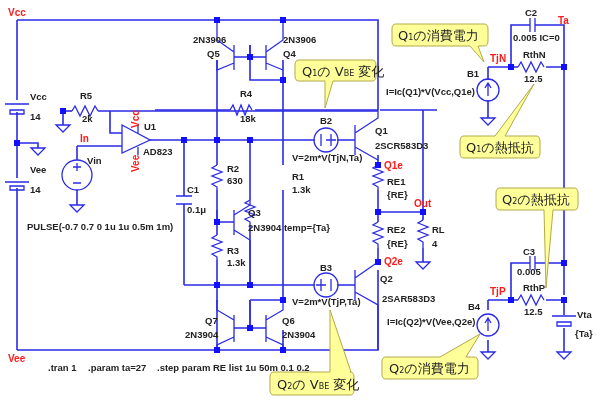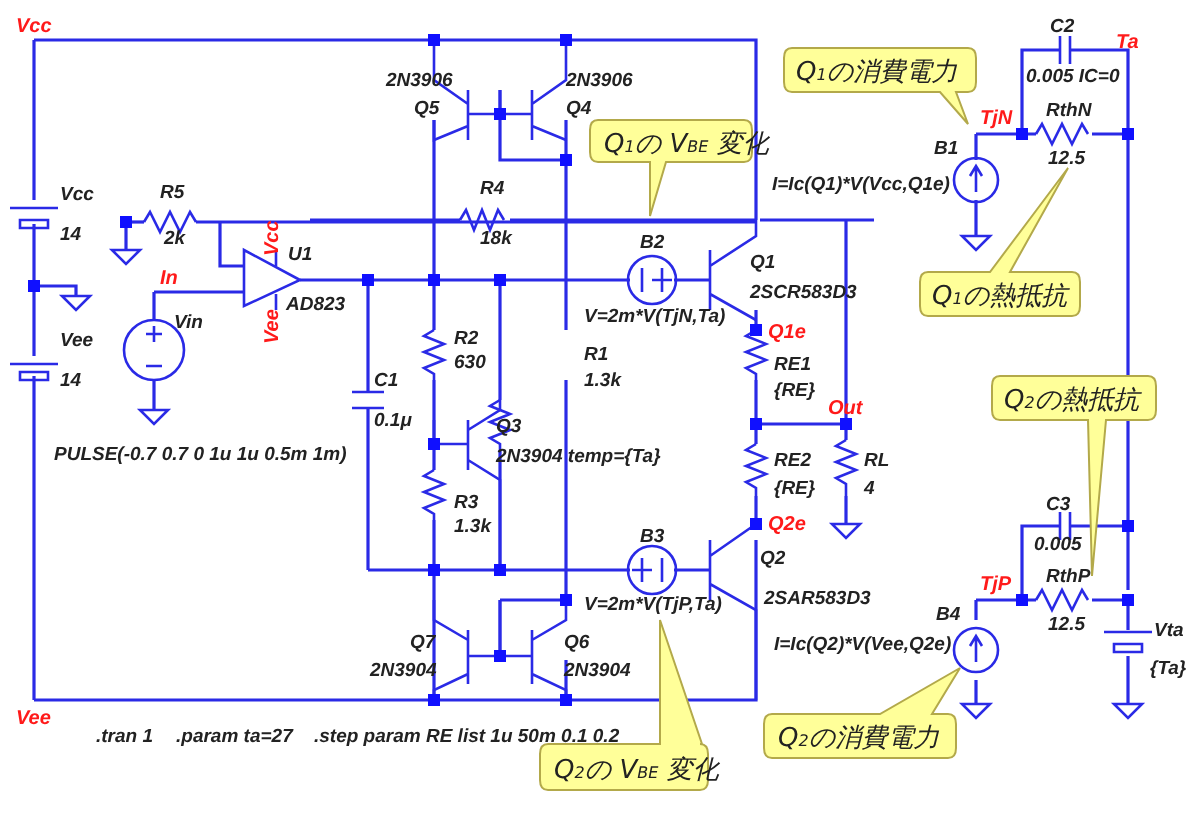--- a/index.html
+++ b/index.html
@@ -1,16 +1,16 @@
 <!DOCTYPE html>
 <html><head>
 <meta charset="utf-8">
 <style>
   html, body { margin:0; padding:0; background:#ffffff; }
-  #canvas { position:relative; width:600px; height:411px; overflow:hidden; background:#fff;font-style:italic; }
+  #canvas { position:relative; width:600px; height:411px; overflow:hidden; background:#fff; }
   svg { position:absolute; left:0; top:0; }
   .w { stroke:#2a2ae6; stroke-width:1.6; fill:none; }
   .c { stroke:#2a2ae6; stroke-width:1.3; fill:none; }
   .dot { fill:#1010ff; }
   .lbl { font-family:"Liberation Sans", sans-serif; font-size:9.5px; font-weight:bold; fill:#222; }
   .net { font-family:"Liberation Sans", sans-serif; font-size:10px; font-weight:bold; fill:#ff1a1a; }
   .bub { fill:#ffff99; stroke:#b3a94a; stroke-width:1; }
   .bt { font-family:"DejaVu Sans", sans-serif; font-size:13px; fill:#222; }
   .bs { font-size:8px; }
 </style>

